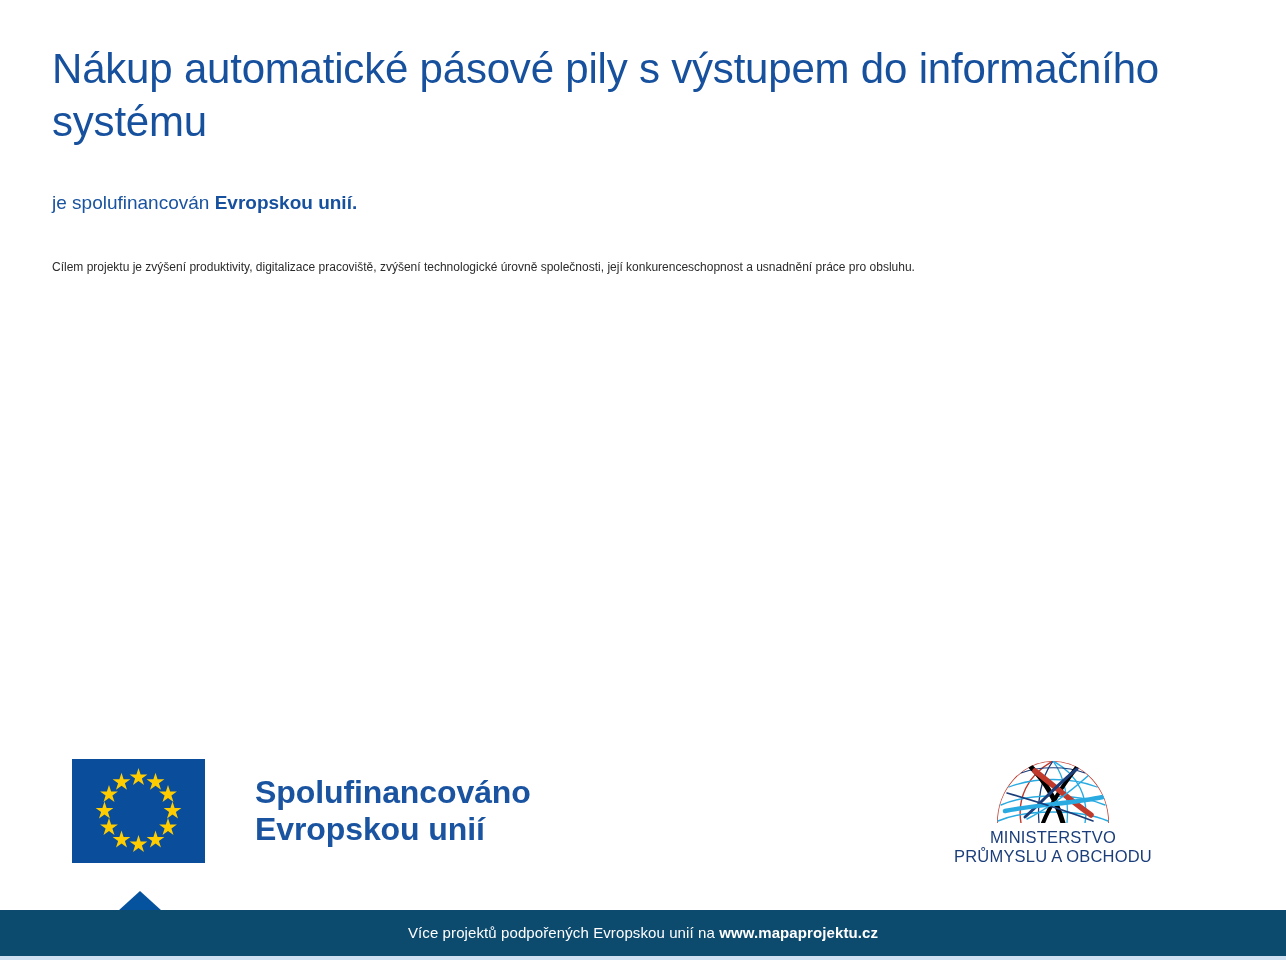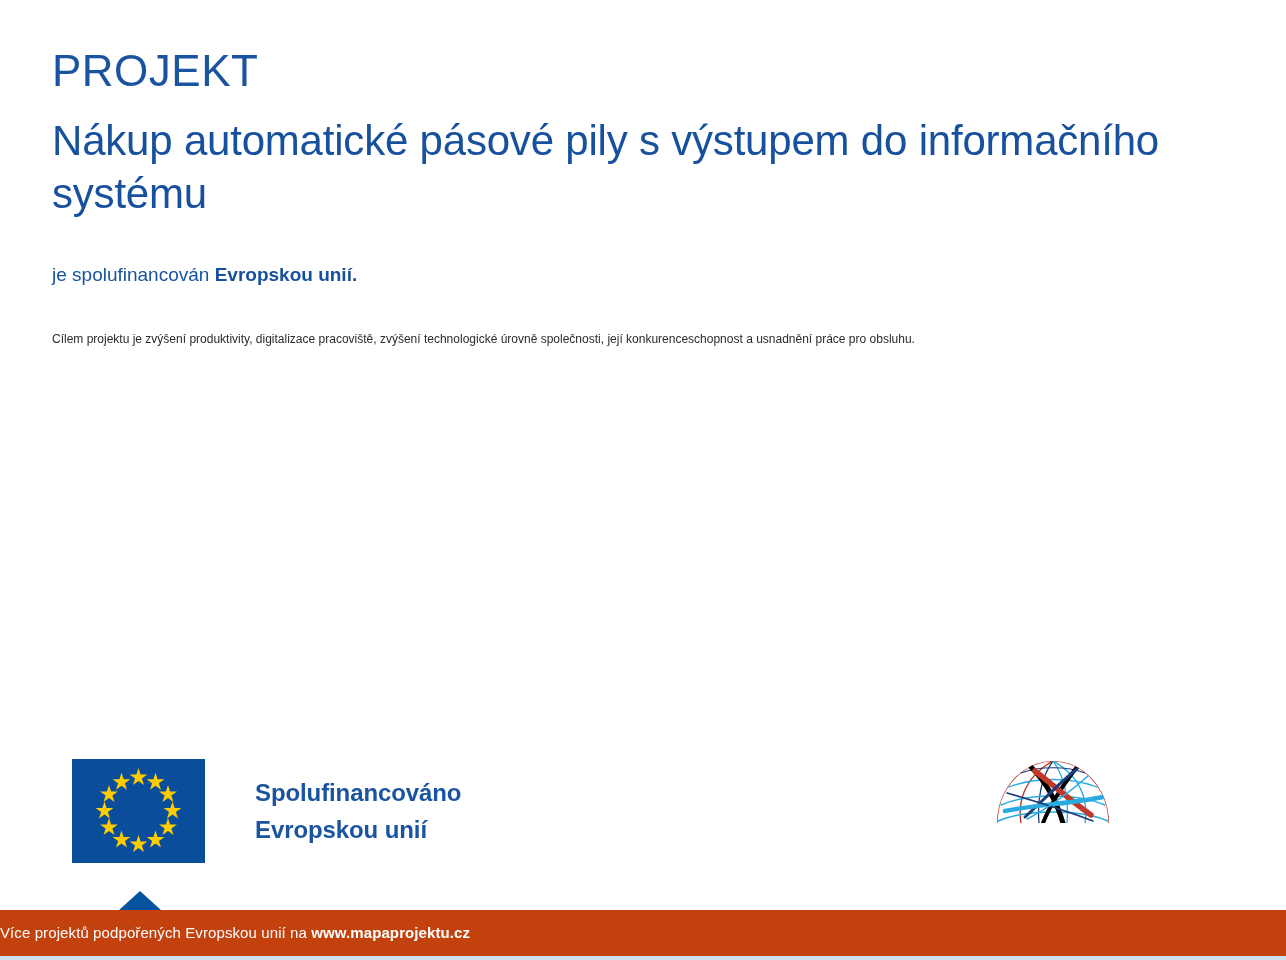--- a/index.html
+++ b/index.html
@@ -91,21 +91,21 @@
     width: 133px;
     height: 104px;
     background: #0A4E9B;
     position: relative;
     flex: 0 0 auto;
   }
   .eu-flag svg { display: block; }
 
   .eu-text {
     margin-left: 50px;
-    font-size: 24px;
+    font-size: 32px;
     line-height: 37px;
     font-weight: 600;
     color: #1A54A0;
     white-space: pre-line;
     letter-spacing: -0.1px;
   }
 
   
   .ministry {
     position: absolute;
@@ -141,24 +141,24 @@
     border-right: 22px solid transparent;
     border-bottom: 20px solid #05529E;
   }
 
   .footer {
     position: absolute;
     left: 0;
     right: 0;
     top: 910px;
     height: 46px;
-    background: #c2410c;
+    background: #0c4a6e;
     display: flex;
     align-items: center;
-    justify-content: flex-start;
+    justify-content: center;
   }
   .footer-text {
     font-size: 15px;
     line-height: 20px;
     color: #ffffff;
     font-weight: 400;
     letter-spacing: 0.1px;
   }
   .footer-text b { font-weight: 700; }
 
@@ -170,21 +170,20 @@
     height: 4px;
     background: #cfe0f2;
   }
 </style>
 </head>
 <body>
 
 <div class="poster">
 
   <div class="content">
-    <div class="eyebrow">PROJEKT</div>
     <h1 class="title">Nákup automatické pásové pily s výstupem do informačního systému</h1>
     <p class="subtitle"><span>je spolufinancován </span><b>Evropskou unií.</b></p>
     <p class="body-text">Cílem projektu je zvýšení produktivity, digitalizace pracoviště, zvýšení technologické úrovně společnosti, její konkurenceschopnost a usnadnění práce pro obsluhu.</p>
   </div>
 
   <div class="logo-row">
 
     <div class="eu-lockup">
       <div class="eu-flag">
         <svg width="133" height="104" viewBox="0 0 133 104" aria-hidden="true">
@@ -232,20 +231,22 @@
 
           <path d="M40,14 C56,30 66,50 72,70" stroke="#000000" stroke-width="5"></path>
           <path d="M86,14 C72,32 60,50 52,70" stroke="#000000" stroke-width="4"></path>
           <path d="M44,18 C62,32 80,48 100,62" stroke="#C0392B" stroke-width="5.5"></path>
           <path d="M86,16 C68,30 52,48 34,64" stroke="#1B3E7A" stroke-width="3"></path>
           <path d="M14,58 C44,52 84,50 112,44" stroke="#29ABE2" stroke-width="4.5"></path>
           <path d="M16,40 C44,48 76,58 102,68" stroke="#1B3E7A" stroke-width="1.6"></path>
           <path d="M98,22 C80,38 60,54 36,66" stroke="#29ABE2" stroke-width="1.6"></path>
         </g>
       </svg>
+      <div class="ministry-text">MINISTERSTVO
+PRŮMYSLU A OBCHODU</div>
     </div>
 
   </div>
 
   <div class="footer-notch"></div>
 
   <div class="footer">
     <div class="footer-text"><span>Více projektů podpořených Evropskou unií na </span><b>www.mapaprojektu.cz</b></div>
   </div>
 

